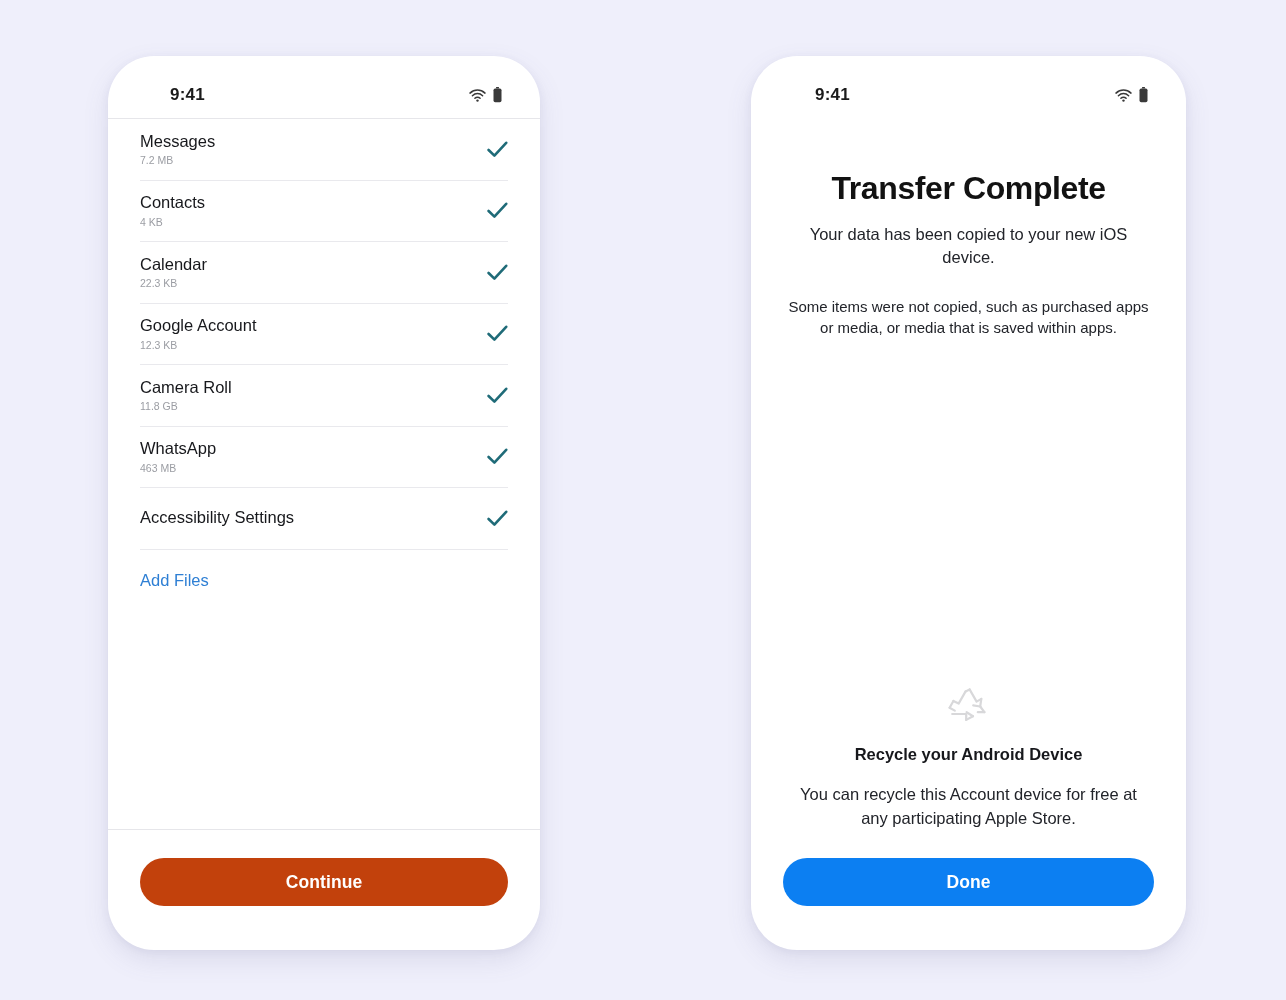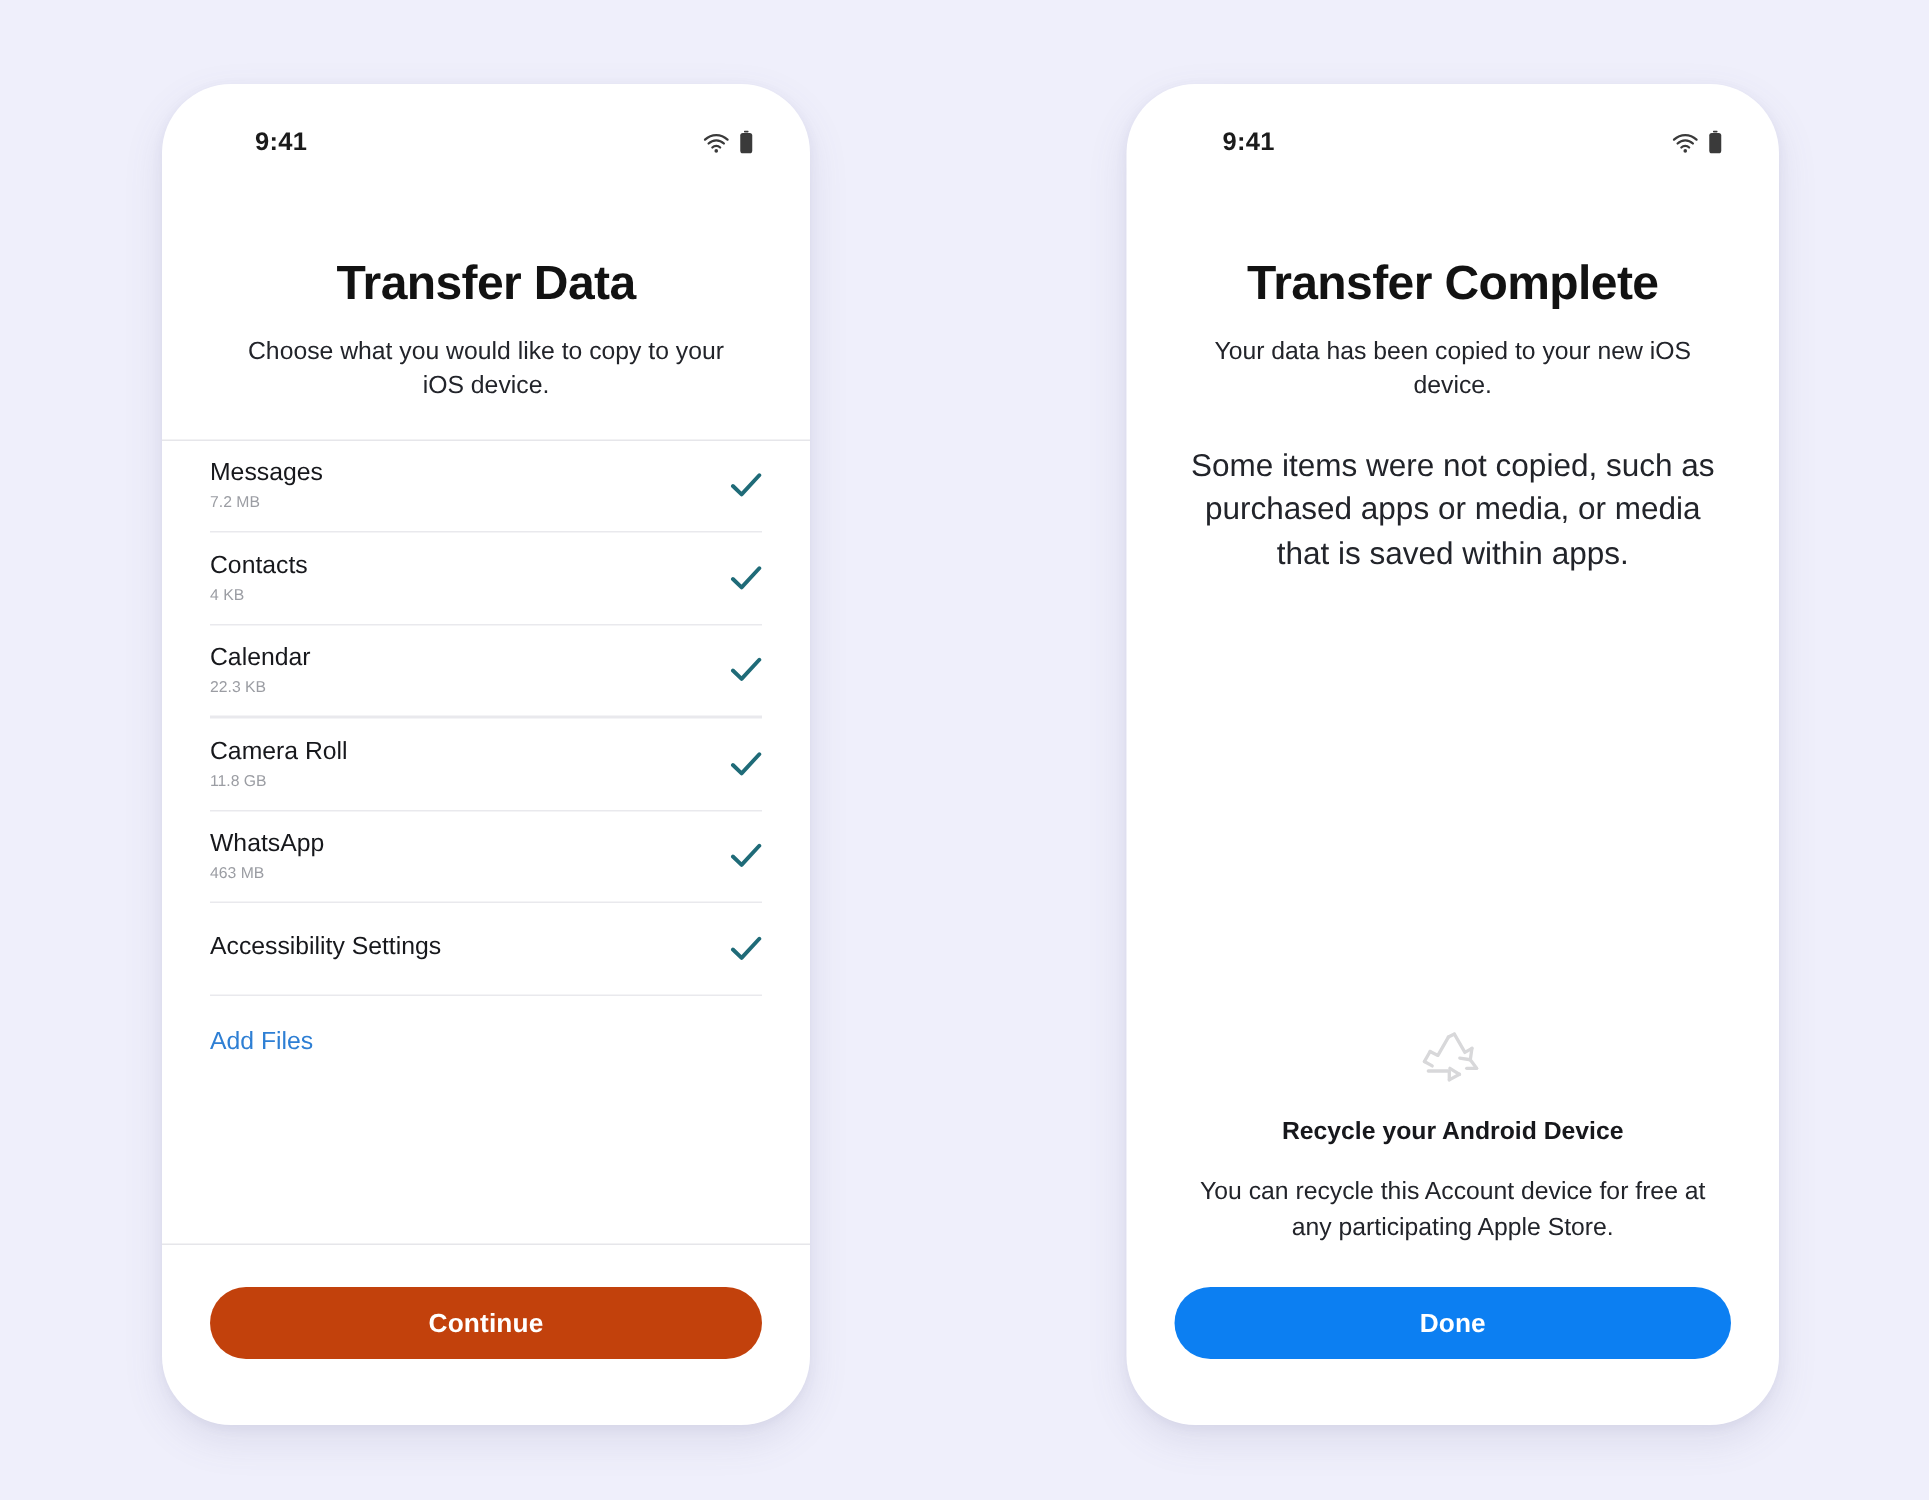--- a/index.html
+++ b/index.html
@@ -81,21 +81,21 @@
   .subtitle {
     margin-top: 16px;
     font-size: 16.5px;
     line-height: 1.42;
     color: #22242a;
     padding: 0 12px;
   }
 
   .subtitle-2 {
     margin-top: 26px;
-    font-size: 21px;
+    font-size: 15px;
     line-height: 1.42;
     color: #22242a;
     padding: 0 6px;
   }
 
   .phone-left .headline { padding-bottom: 23px; }
 
   
   .rule-full {
     height: 1px;
@@ -224,24 +224,20 @@
           <path d="M5.9 9.3c.7-.7 1.6-1.1 2.6-1.1s1.9.4 2.6 1.1" fill="none" stroke="#3a3a3a" stroke-width="1.5" stroke-linecap="round"></path>
           <circle cx="8.5" cy="11.6" r="1.2" fill="#3a3a3a"></circle>
         </svg>
         <svg class="battery-icon" width="9" height="16" viewBox="0 0 9 16">
           <rect x="3" y="0" width="3" height="1.4" rx="0.5" fill="#3a3a3a"></rect>
           <rect x="0.5" y="1.6" width="8" height="13.6" rx="1.7" fill="#3a3a3a"></rect>
         </svg>
       </span>
     </div>
 
-    <div class="headline">
-      <h1 class="title">Transfer Data</h1>
-      <p class="subtitle">Choose what you would like to copy to your iOS device.</p>
-    </div>
 
     <div class="rule-full"></div>
 
     <div class="list" id="items-list">
         <div class="list-item">
           <div class="item-text">
             <div class="item-label">Messages</div>
             <div class="item-size">7.2 MB</div>
           </div>
           <svg class="check-icon" width="21" height="17" viewBox="0 0 21 17">
@@ -262,20 +258,29 @@
         <div class="list-item">
           <div class="item-text">
             <div class="item-label">Calendar</div>
             <div class="item-size">22.3 KB</div>
           </div>
           <svg class="check-icon" width="21" height="17" viewBox="0 0 21 17">
             <path d="M1.6 9.0 L7.4 14.6 L19.2 1.8" fill="none" stroke="#1f6b78" stroke-width="2.6" stroke-linecap="round" stroke-linejoin="round"></path>
           </svg>
         </div>
         <div class="rule-inset"></div>
+        <div class="list-item">
+          <div class="item-text">
+            <div class="item-label">Google Account</div>
+            <div class="item-size">12.3 KB</div>
+          </div>
+          <svg class="check-icon" width="21" height="17" viewBox="0 0 21 17">
+            <path d="M1.6 9.0 L7.4 14.6 L19.2 1.8" fill="none" stroke="#1f6b78" stroke-width="2.6" stroke-linecap="round" stroke-linejoin="round"></path>
+          </svg>
+        </div>
         <div class="rule-inset"></div>
         <div class="list-item">
           <div class="item-text">
             <div class="item-label">Camera Roll</div>
             <div class="item-size">11.8 GB</div>
           </div>
           <svg class="check-icon" width="21" height="17" viewBox="0 0 21 17">
             <path d="M1.6 9.0 L7.4 14.6 L19.2 1.8" fill="none" stroke="#1f6b78" stroke-width="2.6" stroke-linecap="round" stroke-linejoin="round"></path>
           </svg>
         </div>

